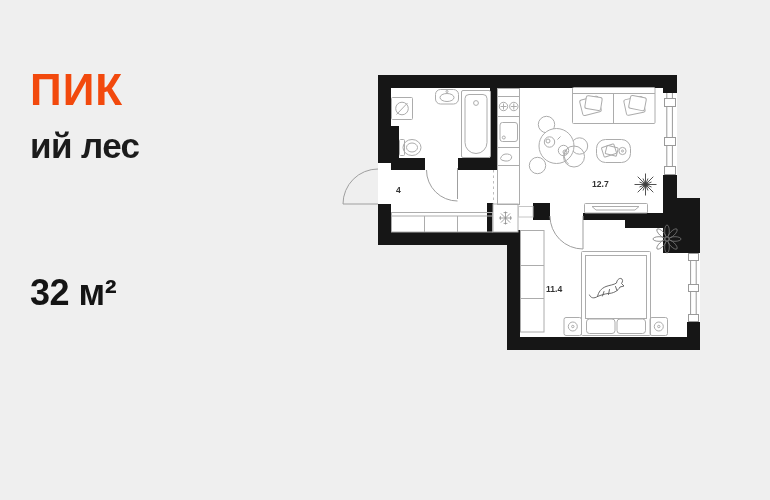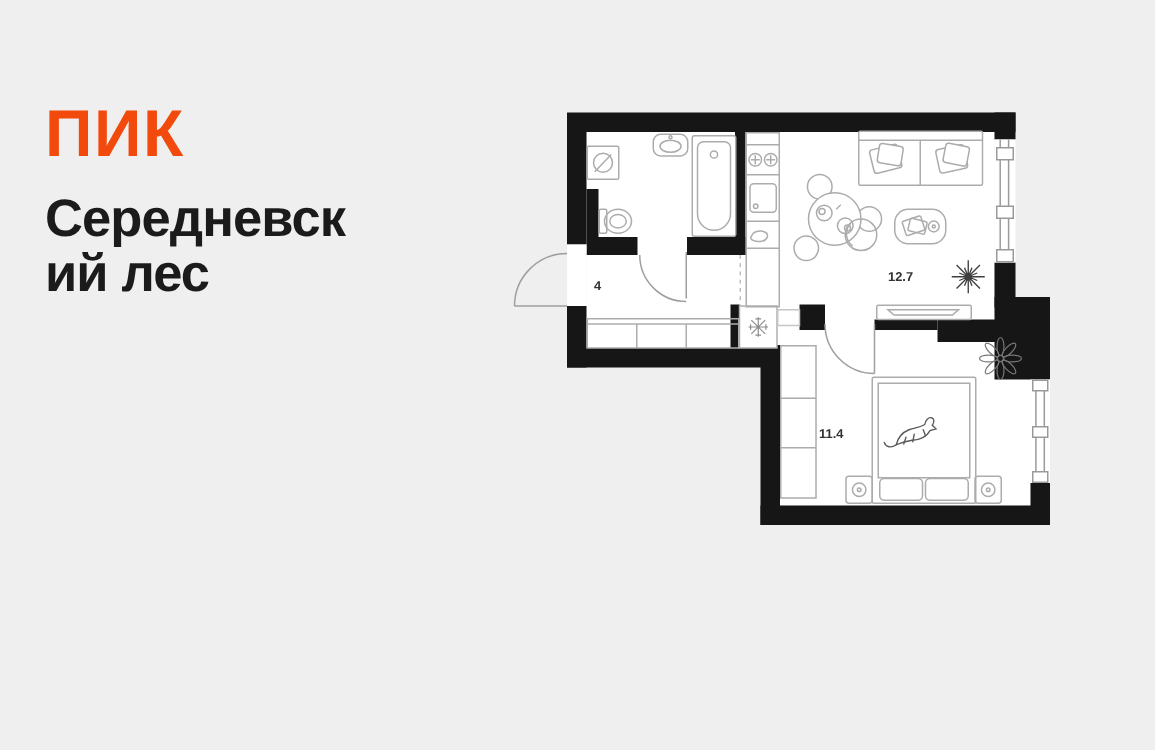--- a/index.html
+++ b/index.html
@@ -39,24 +39,24 @@
   }
 </style>
 </head>
 <body>
 
 <div class="card">
 
   <div class="logo">ПИК</div>
 
   <div class="title">
-    <div>Середневск</div>
     <div>ий лес</div>
   </div>
 
+  <div class="area-value">32 м²</div>
 
   <svg class="plan" width="385" height="310" viewBox="335 55 385 310" xmlns="http://www.w3.org/2000/svg">
 
     <path fill="#FFFFFF" d="M391,88 H663 V228 H687 V337 H520 V232 H391 Z"></path>
 
     <g fill="#161616" stroke="none">
       <rect x="378" y="75" width="299" height="13"></rect>
       <rect x="378" y="88" width="13" height="75"></rect>
       <rect x="378" y="204" width="13" height="41"></rect>
       <rect x="391" y="158" width="106" height="12"></rect>

